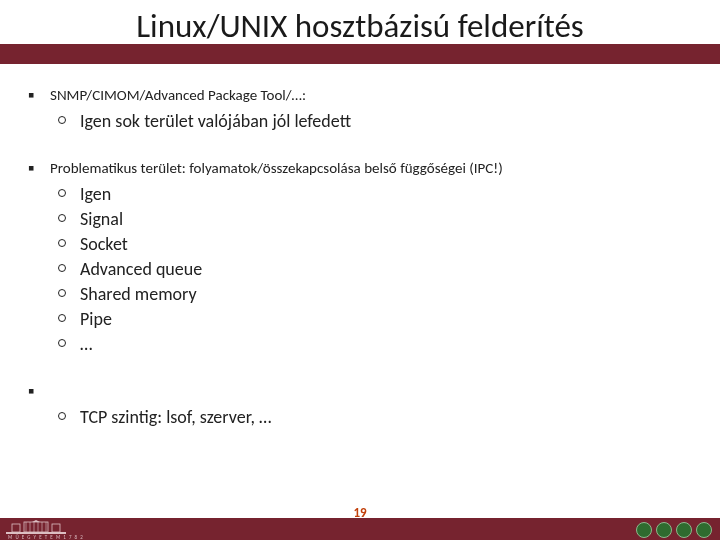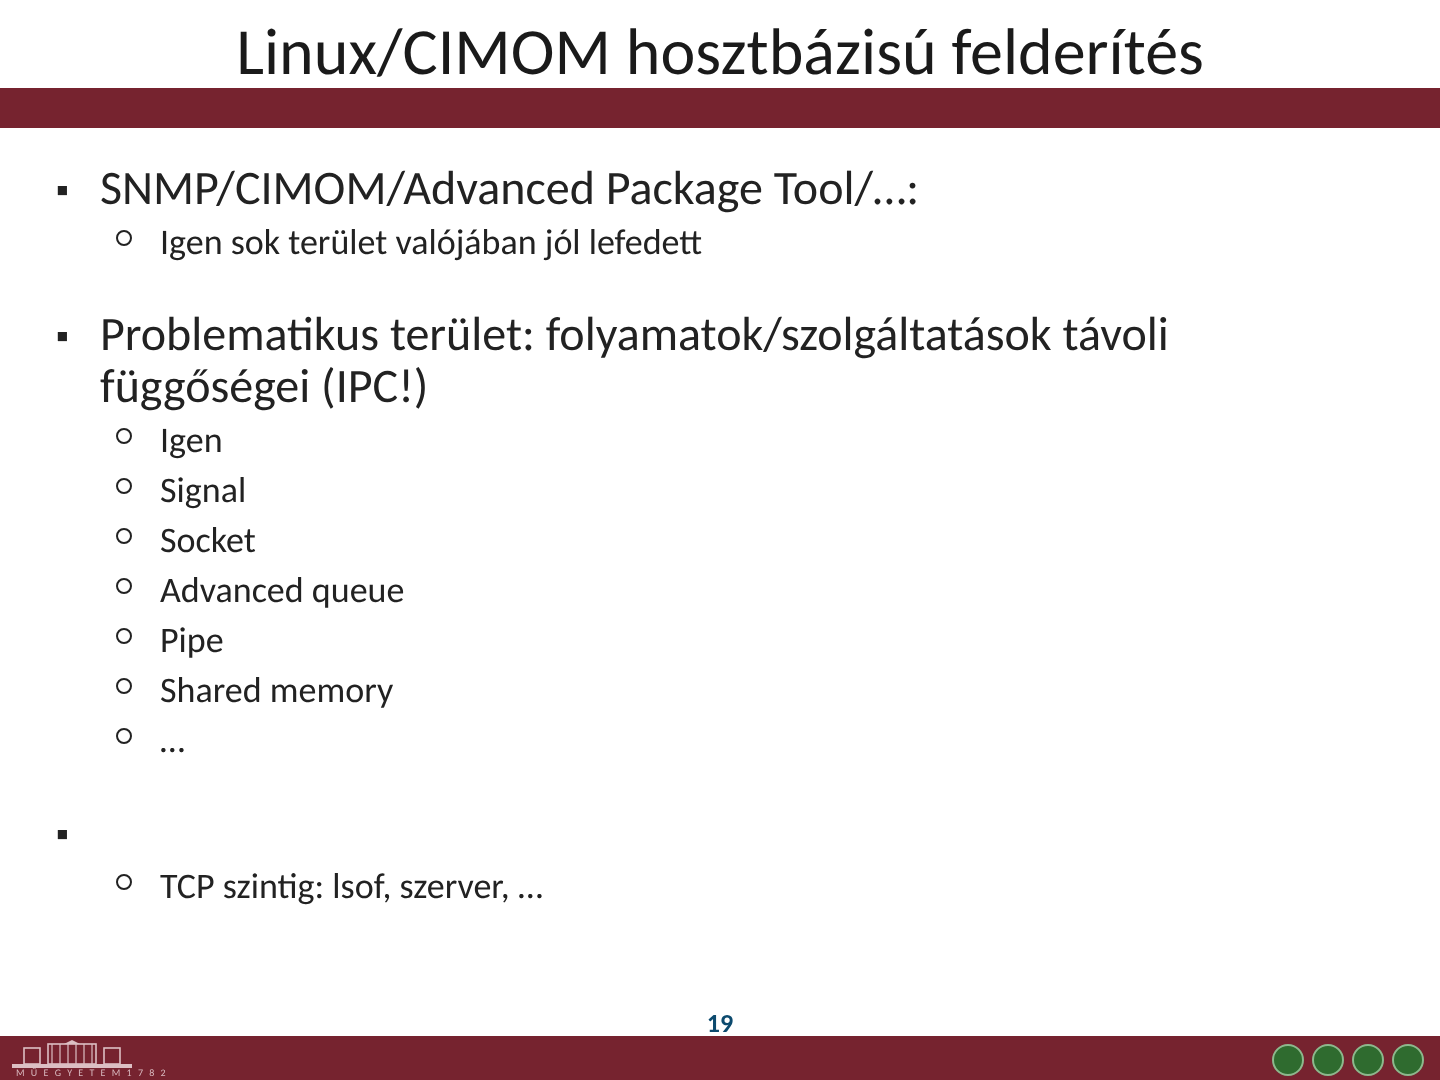--- a/index.html
+++ b/index.html
@@ -4,84 +4,84 @@
 <style>
   * { margin: 0; padding: 0; box-sizing: border-box; }
   html, body { width: 720px; height: 540px; font-family: Calibri, "Segoe UI", Arial, sans-serif; background: #fff; overflow: hidden; }
   .slide { position: relative; width: 720px; height: 540px; }
   .titlebar { position: relative; height: 64px; }
   .titlebar-bg { position: absolute; left: 0; right: 0; bottom: 0; height: 20px; background: #76232f; }
   .title { position: absolute; top: 6px; left: 0; right: 0; text-align: center; font-size: 33px; font-weight: 400; color: #1a1a1a; }
   .body { padding: 10px 28px 0 28px; color: #222; }
   .l1 { display: flex; align-items: flex-start; margin: 8px 0 2px 0; }
   .l1 .bullet { width: 22px; flex: 0 0 22px; font-size: 18px; line-height: 26px; color: #222; }
-  .l1 .txt { font-size: 24px; line-height: 26px; }
+  .l1 .txt { font-size: 15px; line-height: 26px; }
   .l2 { display: flex; align-items: center; margin: 2px 0 2px 30px; }
   .l2 .bullet { width: 22px; flex: 0 0 22px; font-size: 13px; line-height: 23px; color: #222; position: relative; }
   .l2 .bullet .circ { display: inline-block; width: 8px; height: 8px; border: 1.2px solid #222; border-radius: 50%; position: relative; top: -2px; }
   .l2 .txt { font-size: 18px; line-height: 23px; }
   .gap { height: 12px; }
   .footer { position: absolute; left: 0; right: 0; bottom: 0; height: 22px; background: #76232f; }
-  .pagenum { position: absolute; left: 0; right: 0; bottom: 20px; text-align: center; font-size: 13px; font-weight: 700; color: #0c4a6e; }
+  .pagenum { position: absolute; left: 0; right: 0; bottom: 20px; text-align: center; font-size: 13px; font-weight: 700; color: #c2410c; }
   .logo { position: absolute; left: 6px; bottom: 2px; width: 60px; height: 18px; opacity: .9; }
   .logo svg { width: 100%; height: 100%; }
   .smalltext { position: absolute; left: 8px; bottom: 0; font-size: 5px; letter-spacing: 1px; color: #d9b9bf; }
   .badges { position: absolute; right: 8px; bottom: 2px; display: flex; gap: 4px; }
   .badge { width: 16px; height: 16px; border-radius: 50%; background: #2f6b2f; border: 1px solid #8db88d; }
 </style>
 </head>
 <body>
 
 <div class="slide">
 
   <div class="titlebar">
     <div class="titlebar-bg"></div>
-    <div class="title">Linux/CIMOM hosztbázisú felderítés</div>
+    <div class="title">Linux/UNIX hosztbázisú felderítés</div>
   </div>
 
   <div class="body">
 
     <div class="l1">
       <span class="bullet">▪</span>
       <span class="txt">SNMP/CIMOM/Advanced Package Tool/…:</span>
     </div>
     <div class="l2">
       <span class="bullet"><span class="circ"></span></span>
       <span class="txt">Igen sok terület valójában jól lefedett</span>
     </div>
 
     <div class="gap"></div>
 
     <div class="l1">
       <span class="bullet">▪</span>
-      <span class="txt">Problematikus terület: folyamatok/szolgáltatások távoli függőségei (IPC!)</span>
+      <span class="txt">Problematikus terület: folyamatok/összekapcsolása belső függőségei (IPC!)</span>
     </div>
     <div class="l2">
         <span class="bullet"><span class="circ"></span></span>
         <span class="txt">Igen</span>
       </div>
     <div class="l2">
         <span class="bullet"><span class="circ"></span></span>
         <span class="txt">Signal</span>
       </div>
     <div class="l2">
         <span class="bullet"><span class="circ"></span></span>
         <span class="txt">Socket</span>
       </div>
     <div class="l2">
         <span class="bullet"><span class="circ"></span></span>
         <span class="txt">Advanced queue</span>
       </div>
     <div class="l2">
         <span class="bullet"><span class="circ"></span></span>
-        <span class="txt">Pipe</span>
+        <span class="txt">Shared memory</span>
       </div>
     <div class="l2">
         <span class="bullet"><span class="circ"></span></span>
-        <span class="txt">Shared memory</span>
+        <span class="txt">Pipe</span>
       </div>
     <div class="l2">
         <span class="bullet"><span class="circ"></span></span>
         <span class="txt">…</span>
       </div>
 
     <div class="gap"></div>
 
     <div class="l1">
       <span class="bullet">▪</span>

